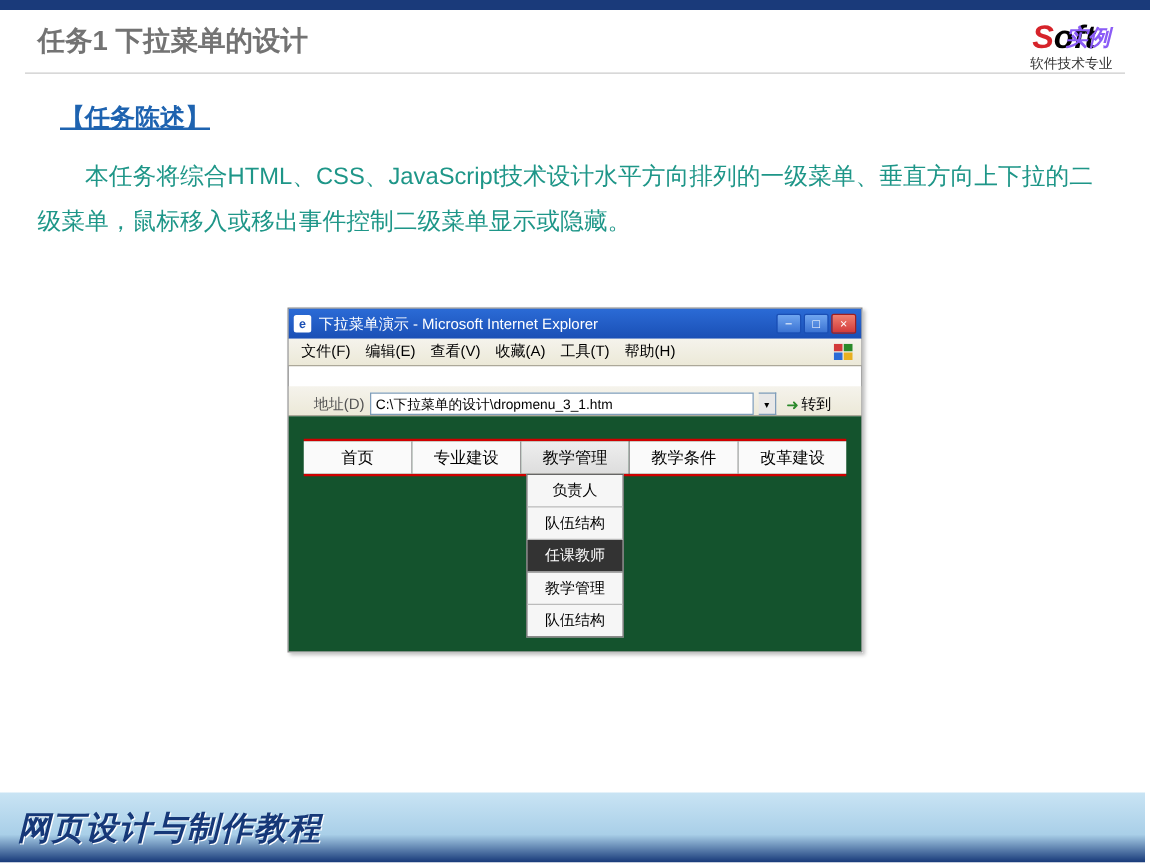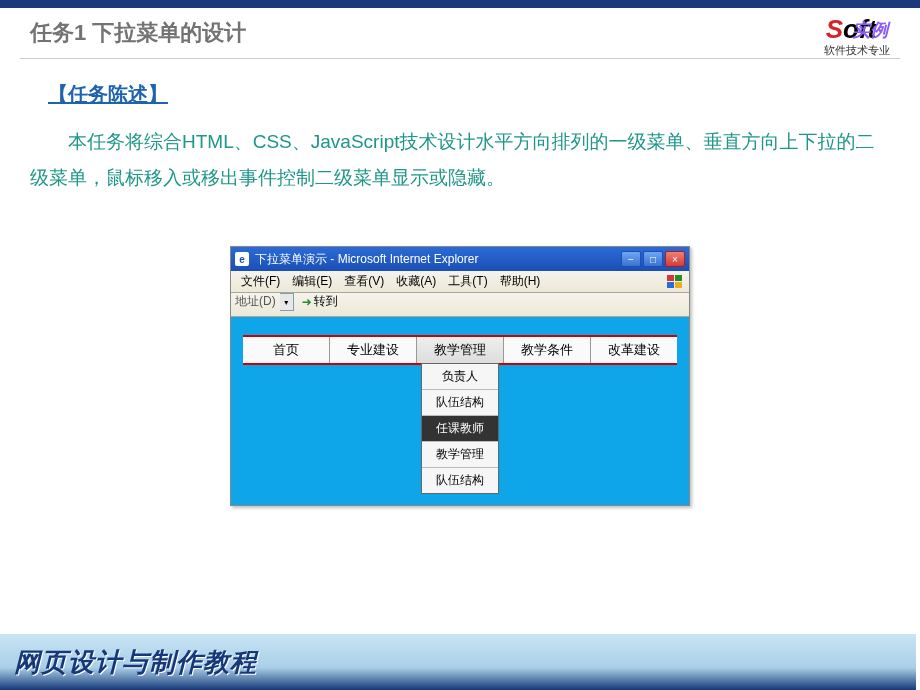--- a/index.html
+++ b/index.html
@@ -83,41 +83,42 @@
       font-size: 12px;
       color: #000;
     }
     .menu-item { padding: 0 6px; }
     .ie-flag { margin-left: auto; width: 20px; height: 16px; display: flex; align-items: center; justify-content: center; }
     .ie-addr {
       height: 24px;
       background: linear-gradient(to bottom, #f5f3ec, #ece9d8);
       border-bottom: 1px solid #aca899;
       display: flex;
-      align-items: flex-start;
-      padding: 0 4px;
+      align-items: flex-end;
+      padding: 0 20px;
       font-size: 12px;
       gap: 4px;
+      margin-top: 16px;
     }
     .addr-label { color: #555; }
     .addr-field {
       flex: 1;
       background: #fff;
       border: 1px solid #7f9db9;
       height: 18px;
       display: flex;
       align-items: center;
       padding: 0 4px;
       font-size: 11px;
     }
     .addr-drop { width: 14px; height: 18px; border: 1px solid #7f9db9; border-left: none; background: #e8e8e8; display:flex; align-items:center; justify-content:center; font-size:8px; }
     .go-btn { display: flex; align-items: center; gap: 2px; padding: 0 4px; }
     .go-arrow { color: #2a8a2a; font-size: 12px; }
     .ie-content {
-      background: #0ea5e9;
+      background: #14532d;
       padding: 18px 12px 20px 12px;
       font-family: Liberation Mono, monospace;
     }
     .main-menu {
       display: flex;
       border-top: 2px solid #d00000;
       border-bottom: 2px solid #d00000;
       font-size: 13px;
       color: #000;
     }
@@ -215,20 +216,23 @@
         <rect x="0" y="0" width="7" height="6" fill="#d23a3a"></rect>
         <rect x="8" y="0" width="7" height="6" fill="#2a8a2a"></rect>
         <rect x="0" y="7" width="7" height="6" fill="#2b6bd6"></rect>
         <rect x="8" y="7" width="7" height="6" fill="#e8b020"></rect>
       </svg>
     </div>
   </div>
 
   <div class="ie-addr">
     <span class="addr-label">地址(D)</span>
+    <div class="addr-field">
+      <span>C:\下拉菜单的设计\dropmenu_3_1.htm</span>
+    </div>
     <div class="addr-drop">▾</div>
     <div class="go-btn">
       <span class="go-arrow">➜</span>
       <span>转到</span>
     </div>
   </div>
 
   <div class="ie-content">
     <div class="main-menu">
       <div class="main-menu-item">首页</div>

